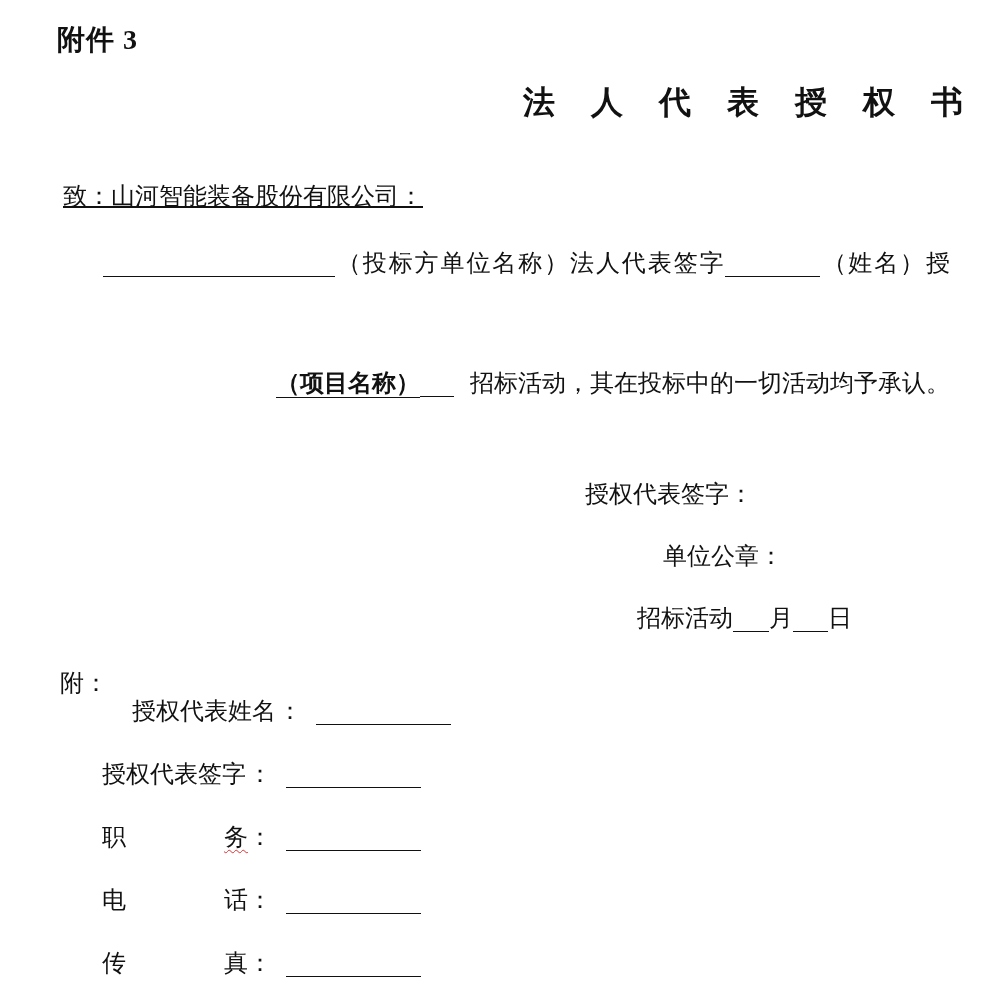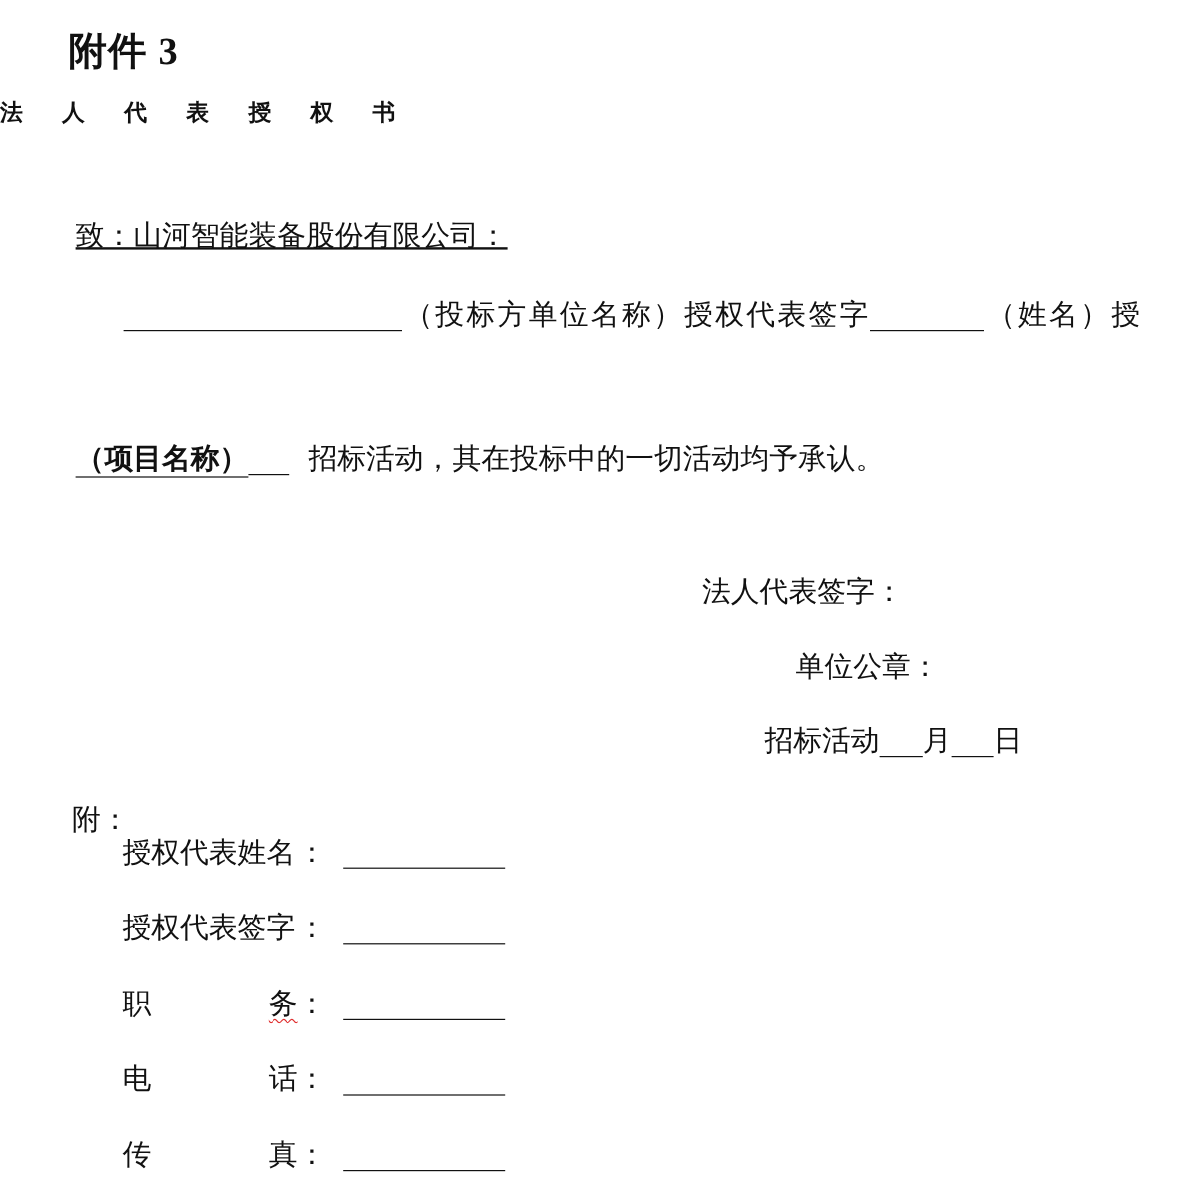--- a/index.html
+++ b/index.html
@@ -14,37 +14,37 @@
     position:relative;
     width:995px;height:993px;
     background:var(--bg);
     color:var(--fg);
     font-family:"Liberation Serif","DejaVu Serif",serif;
     overflow:hidden;
   }
   .abs{position:absolute;}
   .attachment{
     left:57px;top:21px;
-    font-size:32px;font-weight:bold;
+    font-size:28px;font-weight:bold;
     letter-spacing:1px;
   }
   .doc-title{
     left:0;right:30px;top:81px;
-    text-align:left;
-    font-size:19px;font-weight:bold;
+    text-align:right;
+    font-size:32px;font-weight:bold;
     word-spacing:24px;letter-spacing:2px;
   }
   .salutation{
     left:63px;top:180px;
     font-size:24px;
     text-decoration:underline;
   }
   .bodyline{
     left:63px;width:887px;
-    font-size:24px;line-height:1.38;
+    font-size:24px;line-height:1.38;text-align:right;
   }
   .just{text-align:justify;text-align-last:justify;}
   .l1{top:247px;padding-left:40px;width:847px;}
   .l2{top:307px;}
   .l3{top:367px;}
   .sigline{font-size:24px;line-height:1.3;}
   .sig1{left:585px;top:479px;}
   .sig2{left:637px;top:541px;margin-left:26px;}
   .sig3{left:637px;top:603px;}
   .appendix-label{
@@ -88,31 +88,31 @@
 <body>
 
 <div class="page">
 
   <div class="abs attachment">附件 3</div>
 
   <div class="abs doc-title">法 人 代 表 授 权 书</div>
 
   <div class="abs salutation">致：山河智能装备股份有限公司：</div>
 
-  <div class="abs bodyline just l1"><span class="blank" style="width: 232px;"></span><span>（投标方单位名称）授权代表签字</span><span class="blank" style="width: 95px;"></span><span>（姓名）授</span></div>
+  <div class="abs bodyline just l1"><span class="blank" style="width: 232px;"></span><span>（投标方单位名称）法人代表签字</span><span class="blank" style="width: 95px;"></span><span>（姓名）授</span></div>
   <div class="abs bodyline l3"><span class="bold run-u">（项目名称）</span><span class="blank" style="width: 34px;"></span><span class="hspace" style="width: 16px;"></span><span>招标活动，其在投标中的一切活动均予承认。</span></div>
 
-  <div class="abs sigline sig1">法人代表签字：</div>
+  <div class="abs sigline sig1">授权代表签字：</div>
   <div class="abs sigline sig2">单位公章：</div>
   <div class="abs sigline sig3"><span>招标活动</span><span class="blank" style="width: 36px;"></span><span>月</span><span class="blank" style="width: 35px;"></span><span>日</span></div>
 
   <div class="abs appendix-label">附：</div>
 
   <div id="appendix-rows">
-      <div class="app-row" style="top: 696px;"><span class="label-box">
+      <div class="app-row" style="top: 696px; margin-left: 30px;"><span class="label-box">
           <span>授权代表姓名</span>
         </span><span>：</span><span class="blank row-blank" style="width: 135px;"></span></div>
       <div class="app-row" style="top: 759px;"><span class="label-box">
           <span>授权代表签字</span>
         </span><span>：</span><span class="blank row-blank" style="width: 135px;"></span></div>
       <div class="app-row" style="top: 822px;"><span class="label-box">
           <span>职</span>
           <span class="squiggle">务</span>
         </span><span>：</span><span class="blank row-blank" style="width: 135px;"></span></div>
       <div class="app-row" style="top: 885px;"><span class="label-box">

